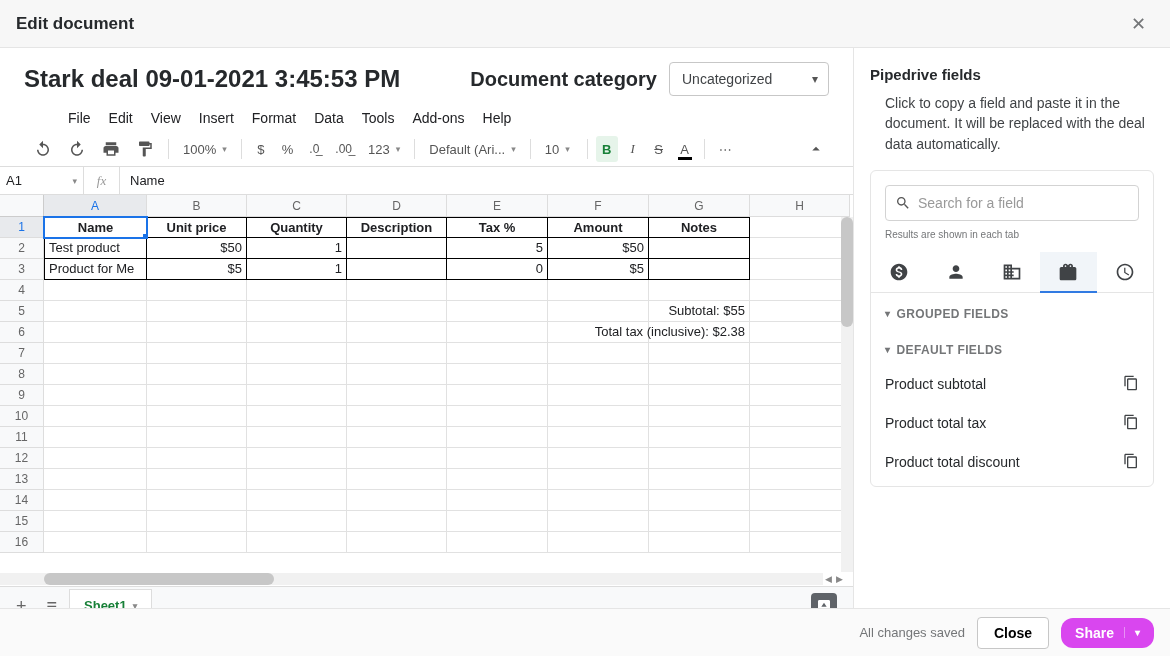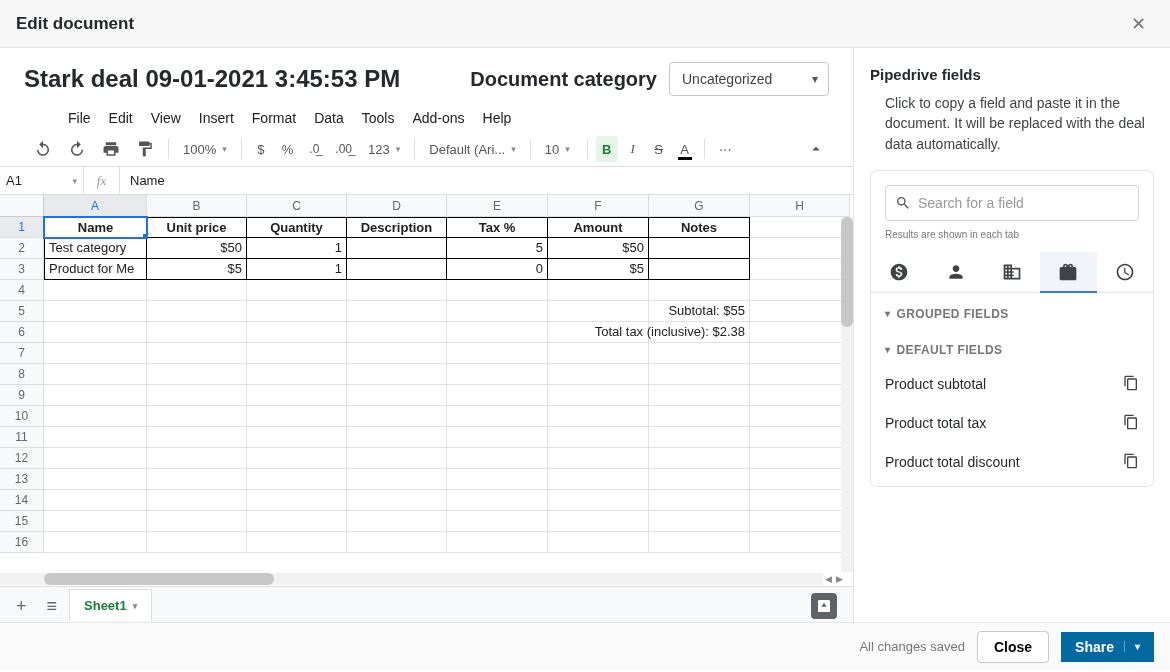--- a/index.html
+++ b/index.html
@@ -103,24 +103,24 @@
 .cat-tabs { display: flex; border-bottom: 1px solid #e5e5e5; }
 .cat-tab { flex: 1; display: flex; justify-content: center; padding: 10px 0; cursor: pointer; position: relative; }
 .cat-tab svg { width: 20px; height: 20px; fill: #404346; }
 .cat-tab.active { background: #f1f5f9; }
 .cat-tab.active::after { content: ""; position: absolute; left: 0; right: 0; bottom: -1px; height: 2px; background: #317ae2; }
 .group-head { display: flex; align-items: center; gap: 6px; padding: 14px 14px 8px 14px; font-size: 12px; font-weight: 700; letter-spacing: 0.4px; color: #747678; cursor: pointer; }
 .group-head::before { content: "▾"; font-size: 10px; color: #747678; }
 .field-row { display: flex; align-items: center; justify-content: space-between; padding: 10px 14px; font-size: 14px; color: #26292c; cursor: pointer; }
 .copy-ic svg { width: 16px; height: 16px; fill: #404346; }
 
-.footer { position: absolute; left: 0; right: 0; bottom: 2px; height: 48px; background: #fafafa; border-top: 1px solid #e5e5e5; display: flex; align-items: center; justify-content: flex-end; gap: 12px; padding: 0 16px; }
+.footer { position: absolute; left: 0; right: 0; bottom: 16px; height: 48px; background: #fafafa; border-top: 1px solid #e5e5e5; display: flex; align-items: center; justify-content: flex-end; gap: 12px; padding: 0 16px; }
 .saved-text { font-size: 13px; color: #747678; }
 .btn-close { background: #fff; border: 1px solid #c7c7c7; border-radius: 4px; padding: 7px 16px; font-size: 14px; font-weight: 700; cursor: pointer; }
-.btn-share { background: #0369a1; color: #fff; border: none; border-radius: 0; padding: 7px 14px; font-size: 14px; font-weight: 600; cursor: pointer; display: flex; align-items: center; gap: 10px; }
+.btn-share { background: #d946ef; color: #fff; border: none; border-radius: 12px; padding: 7px 14px; font-size: 14px; font-weight: 600; cursor: pointer; display: flex; align-items: center; gap: 10px; }
 .btn-share::after { content: "▾"; font-size: 10px; border-left: 1px solid rgba(255,255,255,0.4); padding-left: 10px; }
 </style>
 </head>
 <body>
 
 <div class="modal-header">
   <h1>Edit document</h1>
   <span class="close-x">✕</span>
 </div>
 
@@ -220,21 +220,21 @@
             <div class="cell col-B bold data-border data-border-top">Unit price</div>
             <div class="cell col-C bold data-border data-border-top">Quantity</div>
             <div class="cell col-D bold data-border data-border-top">Description</div>
             <div class="cell col-E bold data-border data-border-top">Tax %</div>
             <div class="cell col-F bold data-border data-border-top">Amount</div>
             <div class="cell col-G bold data-border data-border-top">Notes</div>
             <div class="cell col-H"></div>
           </div>
           <div class="row">
             <div class="rhead">2</div>
-            <div class="cell col-A data-border data-border-left">Test category</div>
+            <div class="cell col-A data-border data-border-left">Test product</div>
             <div class="cell col-B data-border tar">$50</div>
             <div class="cell col-C data-border tar">1</div>
             <div class="cell col-D data-border"></div>
             <div class="cell col-E data-border tar">5</div>
             <div class="cell col-F data-border tar">$50</div>
             <div class="cell col-G data-border"></div>
             <div class="cell col-H"></div>
           </div>
           <div class="row">
             <div class="rhead">3</div>

